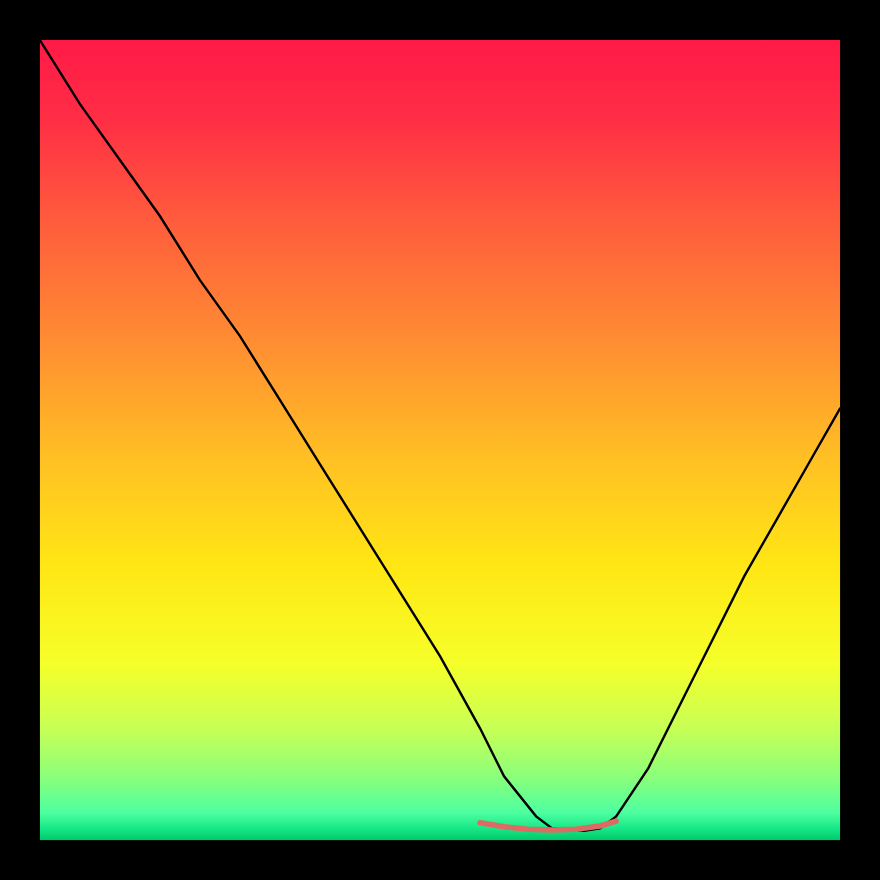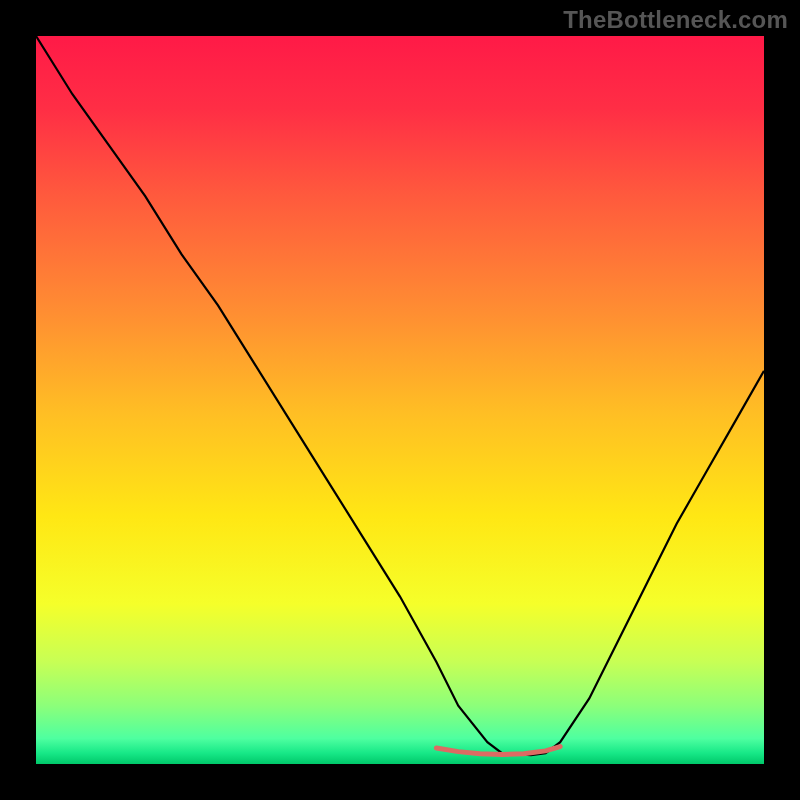--- a/index.html
+++ b/index.html
@@ -38,21 +38,20 @@
   .plot-area svg {
     display: block;
     width: 728px;
     height: 728px;
   }
 </style>
 </head>
 <body>
 
 <div class="frame">
-  <div class="watermark">TheBottleneck.com</div>
 
   <div class="plot-area">
     <svg viewBox="0 0 100 100" preserveAspectRatio="none">
       <defs>
         <linearGradient id="bg-grad" x1="0" y1="0" x2="0" y2="1">
         <stop offset="0%" stop-color="#ff1a47"></stop>
             <stop offset="10%" stop-color="#ff2e45"></stop>
             <stop offset="22%" stop-color="#ff5a3d"></stop>
             <stop offset="38%" stop-color="#ff8e32"></stop>
             <stop offset="52%" stop-color="#ffbf24"></stop>

